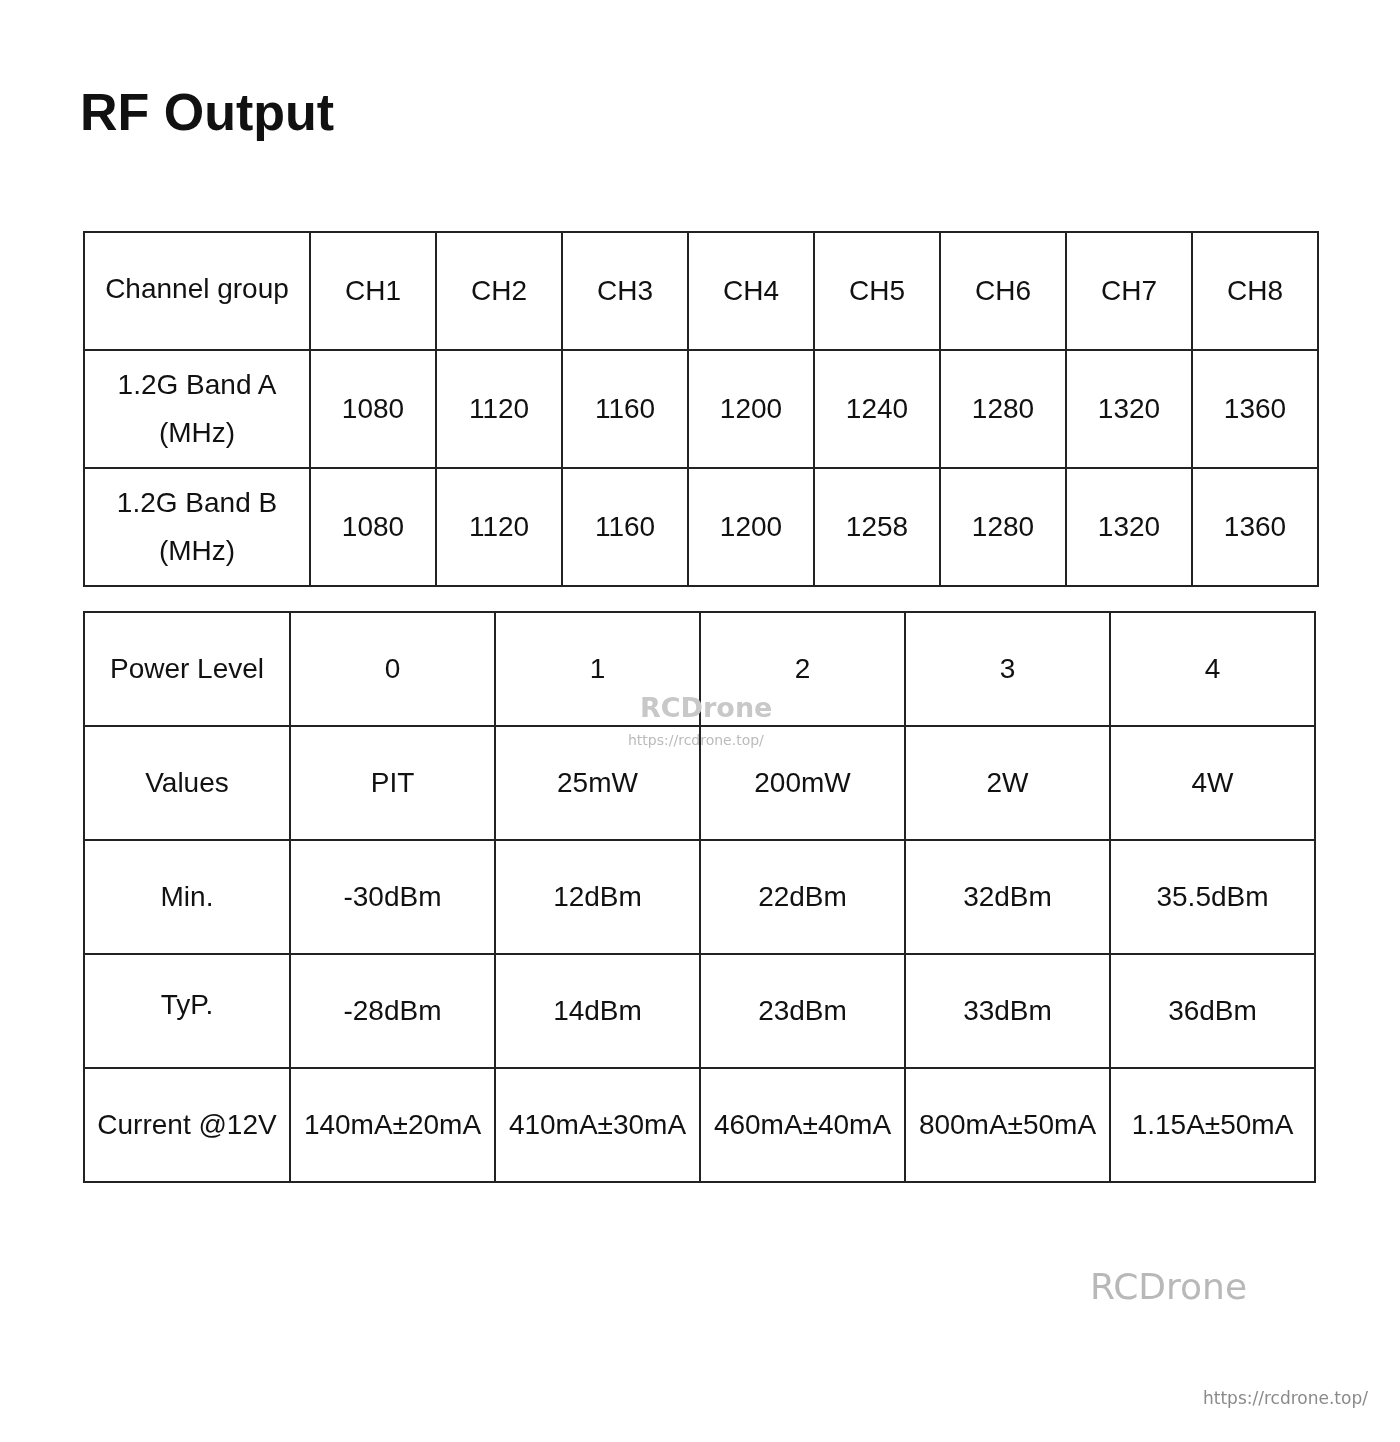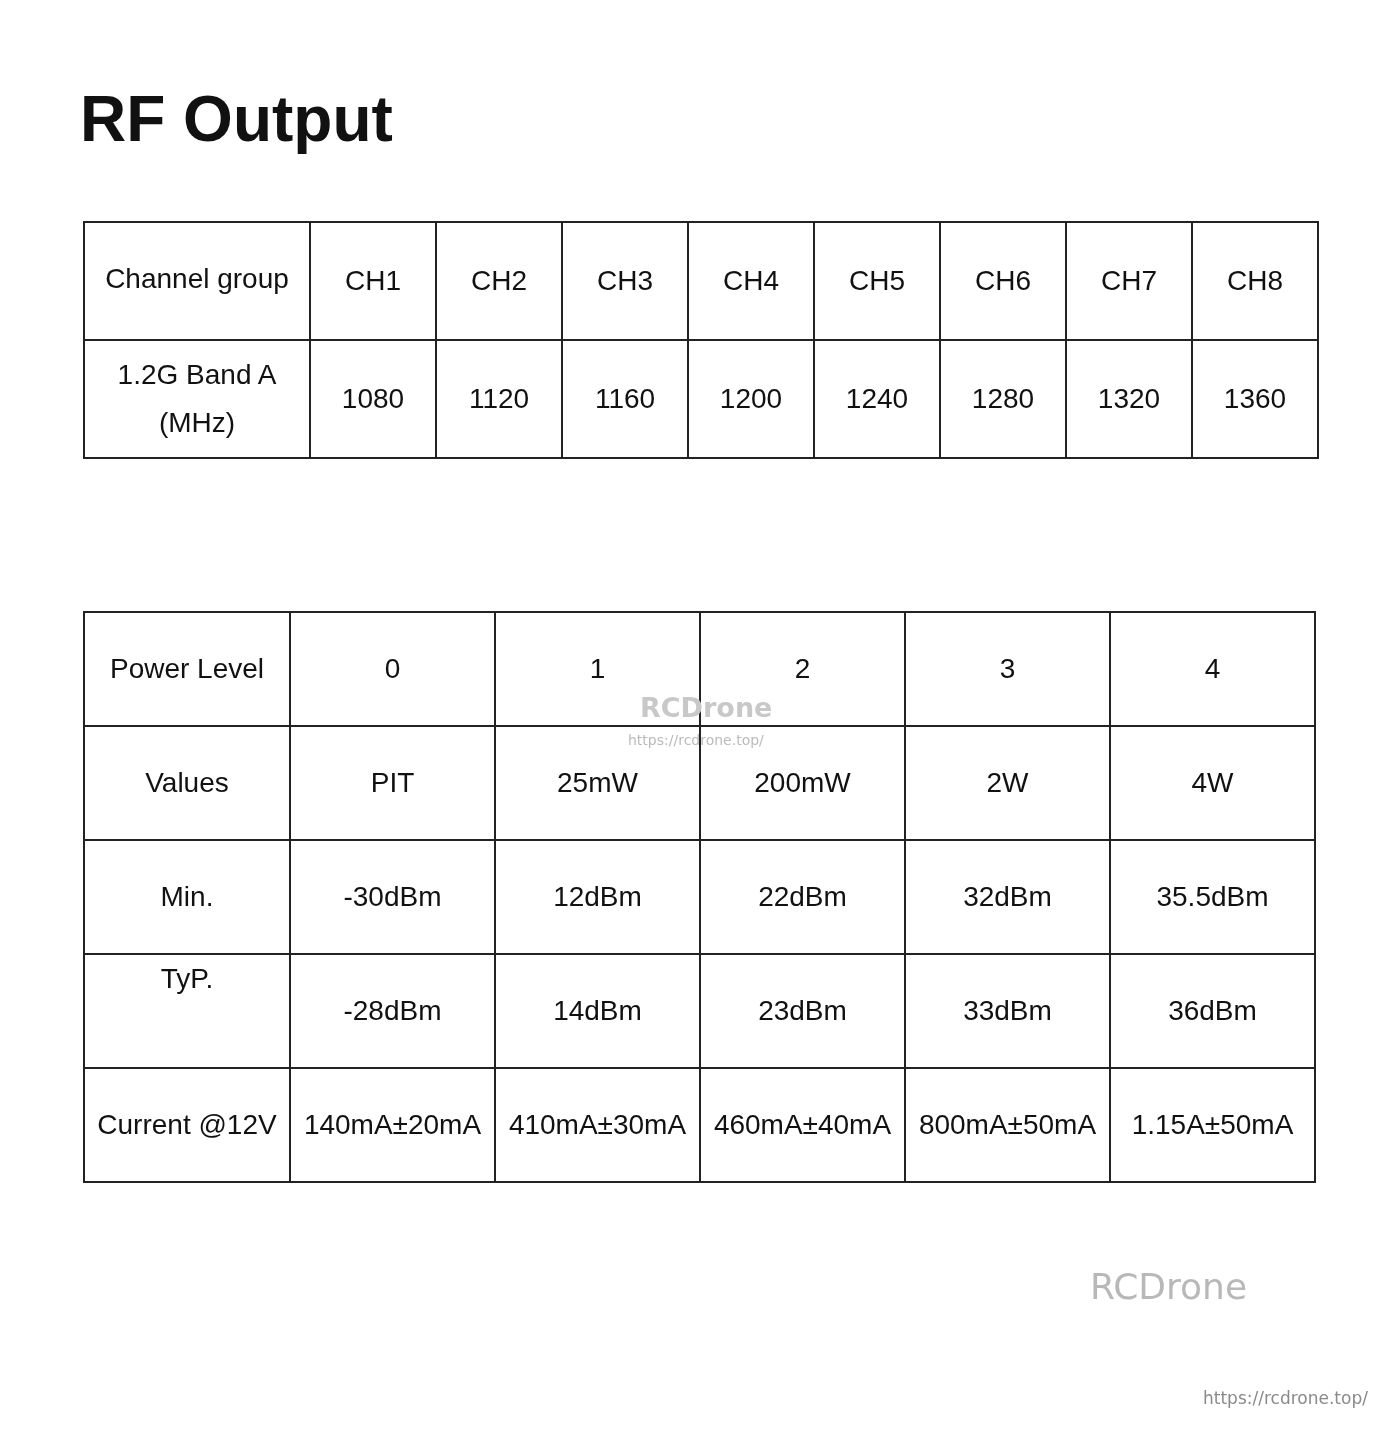--- a/index.html
+++ b/index.html
@@ -1,20 +1,20 @@
 <!DOCTYPE html>
 <html><head>
   <meta charset="utf-8">
   <style>
     html, body { margin: 0; padding: 0; background: #ffffff; }
     body { width: 1400px; height: 1442px; position: relative; font-family: "Liberation Sans", sans-serif; color: #111; overflow: hidden; }
-    .title { position: absolute; left: 80px; top: 82px; font-size: 64px; font-weight: bold; margin: 0; letter-spacing: 0px; }
+    .title { position: absolute; left: 80px; top: 82px; font-size: 52px; font-weight: bold; margin: 0; letter-spacing: 0px; }
     table { position: absolute; border-collapse: collapse; table-layout: fixed; }
     td { border: 2px solid #222; text-align: center; vertical-align: middle; font-size: 28px; padding: 0; line-height: 48px; }
-    #t1 { left: 83px; top: 221px; width: 1235px; border-radius: 18px; }
+    #t1 { left: 83px; top: 231px; width: 1235px; border-radius: 18px; }
     #t1 td { height: 116px; }
     #t1 col.c0 { width: 226px; }
     #t1 col.cx { width: 126px; }
     #t2 { left: 83px; top: 611px; width: 1027px; }
     #t2 td { height: 112px; }
     #t2 col.c0 { width: 206px; }
     #t2 col.cx { width: 205px; }
     .wm { position: absolute; color: #bdbdbd; font-family: "DejaVu Sans", sans-serif; text-align: right; }
     .wm1 { left: 640px; top: 692px; font-size: 27px; font-weight: bold; color: #c8c8c8; }
     .wm1u { left: 628px; top: 732px; font-size: 14px; color: #bbbbbb; }
@@ -57,20 +57,34 @@
     </td>
     <td>1080</td>
     <td>1120</td>
     <td>1160</td>
     <td>1200</td>
     <td>1240</td>
     <td>1280</td>
     <td>1320</td>
     <td>1360</td>
   </tr>
+  <tr>
+    <td>
+      <div>1.2G Band B</div>
+      <div>(MHz)</div>
+    </td>
+    <td>1080</td>
+    <td>1120</td>
+    <td>1160</td>
+    <td>1200</td>
+    <td>1258</td>
+    <td>1280</td>
+    <td>1320</td>
+    <td>1360</td>
+  </tr>
 </tbody>
   </table>
 
 <table id="t2">
   <colgroup>
     <col class="c0">
       <col class="cx">
       <col class="cx">
       <col class="cx">
       <col class="cx">
@@ -95,21 +109,21 @@
   </tr>
   <tr>
     <td>Min.</td>
     <td>-30dBm</td>
     <td>12dBm</td>
     <td>22dBm</td>
     <td>32dBm</td>
     <td>35.5dBm</td>
   </tr>
   <tr>
-    <td style="vertical-align:top;height:86px;">TyP.</td>
+    <td style="vertical-align:top;padding-top:26px;height:86px;">TyP.</td>
     <td>-28dBm</td>
     <td>14dBm</td>
     <td>23dBm</td>
     <td>33dBm</td>
     <td>36dBm</td>
   </tr>
   <tr>
     <td style="white-space:nowrap;">Current @12V</td>
     <td style="white-space:nowrap;">140mA±20mA</td>
     <td style="white-space:nowrap;margin-left:40px;">410mA±30mA</td>

